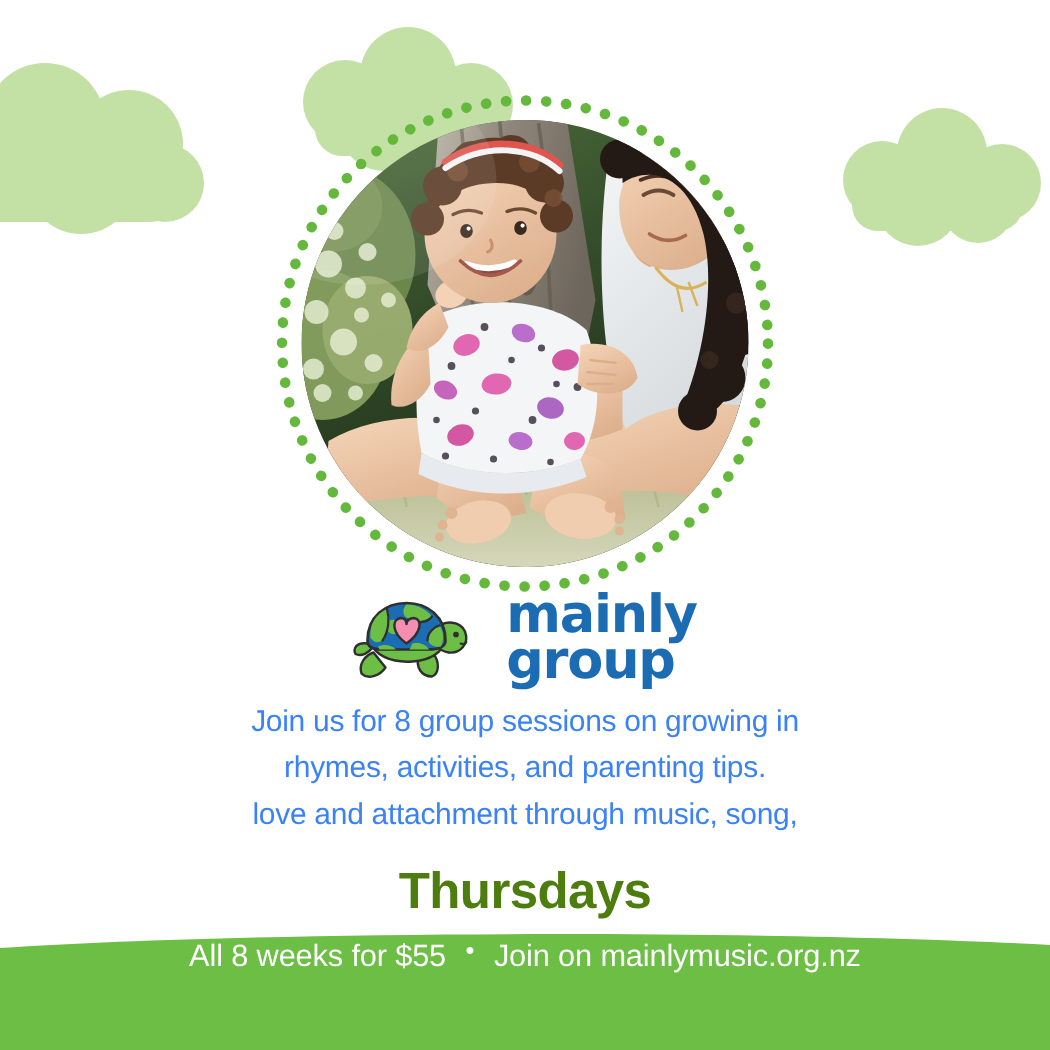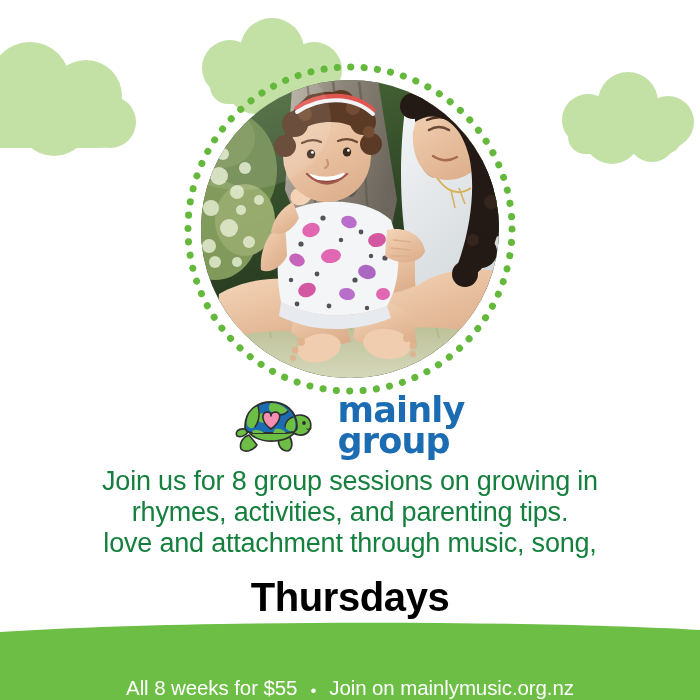--- a/index.html
+++ b/index.html
@@ -81,36 +81,36 @@
     color: #1b6cb3;
   }
 
   
   #body-copy {
     position: absolute;
     left: 60px;
     top: 466px;
     width: 580px;
     text-align: center;
-    color: #15803d;
-    font-size: 27px;
+    color: #3b82f6;
+    font-size: 20px;
     line-height: 31px;
     letter-spacing: -0.2px;
   }
   #body-copy p { margin: 0; }
 
   
   #day-line {
     position: absolute;
     left: 0;
     top: 575px;
     width: 700px;
     text-align: center;
-    color: #000000;
-    font-size: 40px;
+    color: #4d7c0f;
+    font-size: 34px;
     font-weight: bold;
     letter-spacing: -0.4px;
   }
 
   
   #footer-band {
     position: absolute;
     left: 0;
     bottom: 0;
     width: 700px;
@@ -121,21 +121,21 @@
     left: 0;
     top: 0;
   }
   #footer-text {
     position: absolute;
     left: 0;
     top: 0;
     width: 700px;
     height: 82px;
     display: flex;
-    align-items: flex-end;
+    align-items: flex-start;
     justify-content: center;
     gap: 13px;
     color: #ffffff;
     font-size: 20.5px;
     letter-spacing: -0.1px;
     padding-top: 8px;
     box-sizing: border-box;
   }
   #footer-text .sep {
     font-size: 17px;

